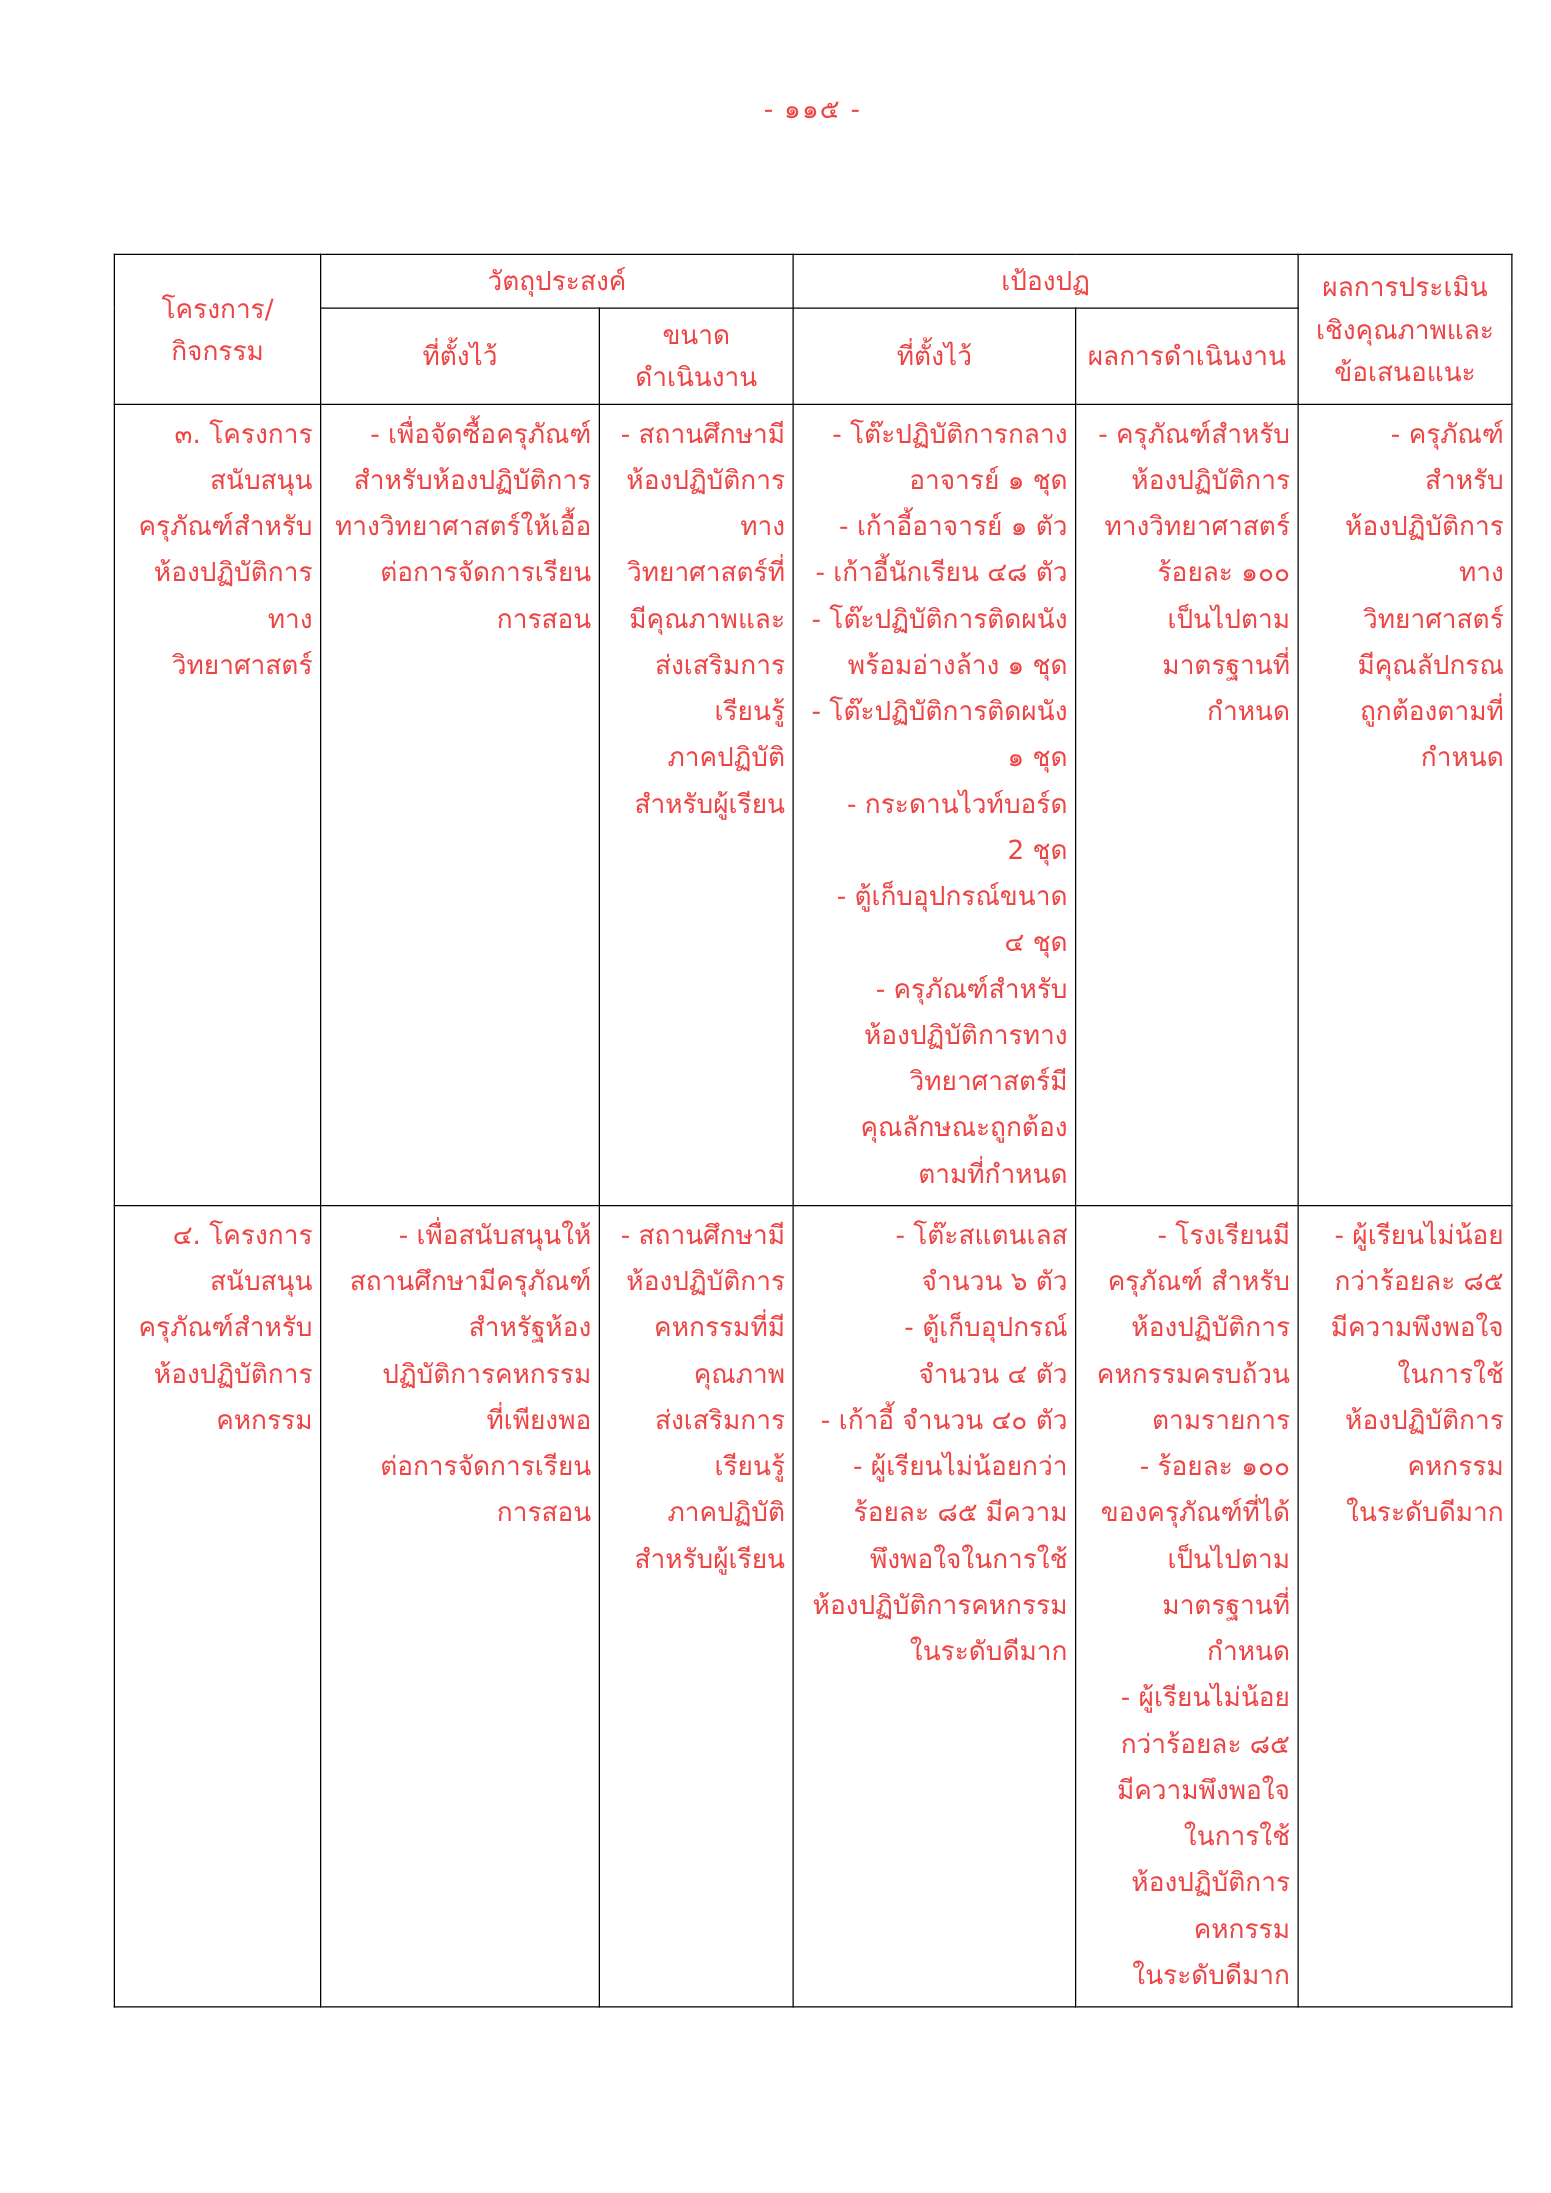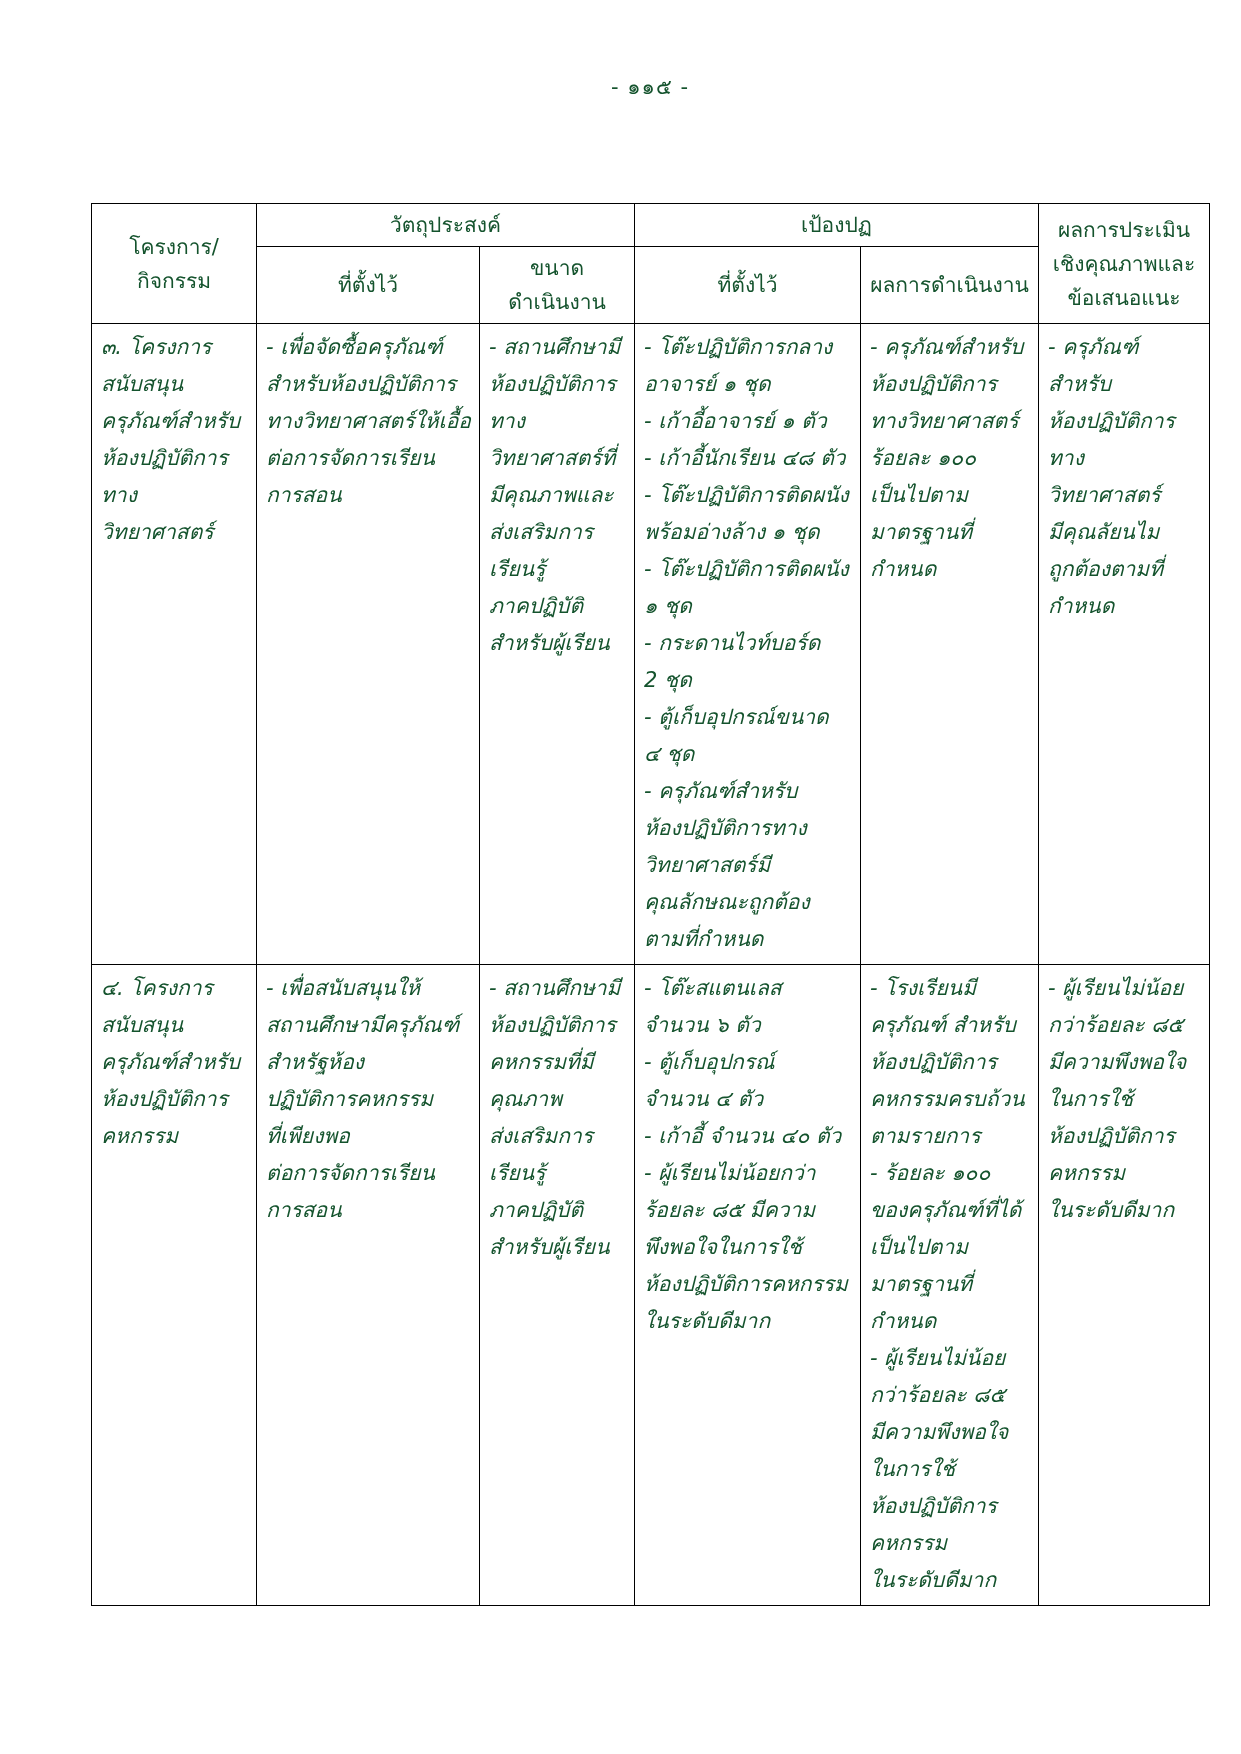--- a/index.html
+++ b/index.html
@@ -5,21 +5,21 @@
   html, body {
     margin: 0;
     padding: 0;
     background: #ffffff;
   }
   .page {
     position: relative;
     width: 1241px;
     height: 1754px;
     background: #ffffff;
-    color: #14532d;
+    color: #ef4444;
     font-family: "DejaVu Sans", "Liberation Sans", sans-serif;
     overflow: hidden;
   }
   .page-number {
     position: absolute;
     top: 72px;
     left: 91px;
     width: 1118px;
     text-align: center;
     font-size: 21px;
@@ -45,23 +45,22 @@
   }
   table.eval-table th {
     text-align: center;
     vertical-align: middle;
     padding: 2px 4px;
   }
   tr.header-group th { height: 38px; line-height: 34px; }
   tr.header-sub th { height: 72px; line-height: 34px; }
   table.eval-table td {
     vertical-align: top;
-    text-align: left;
+    text-align: right;
     padding: 5px 6px 5px 9px;
-    font-style: italic;
   }
   tr.data-row td { height: 630px; }
 </style>
 </head>
 <body>
 
 <div class="page">
 
   <div class="page-number">- ๑๑๕ -</div>
 
@@ -136,21 +135,21 @@
 ทางวิทยาศาสตร์
 ร้อยละ ๑๐๐
 เป็นไปตาม
 มาตรฐานที่
 กำหนด</td>
         <td>- ครุภัณฑ์
 สำหรับ
 ห้องปฏิบัติการ
 ทาง
 วิทยาศาสตร์
-มีคุณลัยนไม
+มีคุณลัปกรณ
 ถูกต้องตามที่
 กำหนด</td>
       </tr>
       <tr class="data-row">
         <td>๔. โครงการ
 สนับสนุน
 ครุภัณฑ์สำหรับ
 ห้องปฏิบัติการ
 คหกรรม</td>
         <td>- เพื่อสนับสนุนให้

